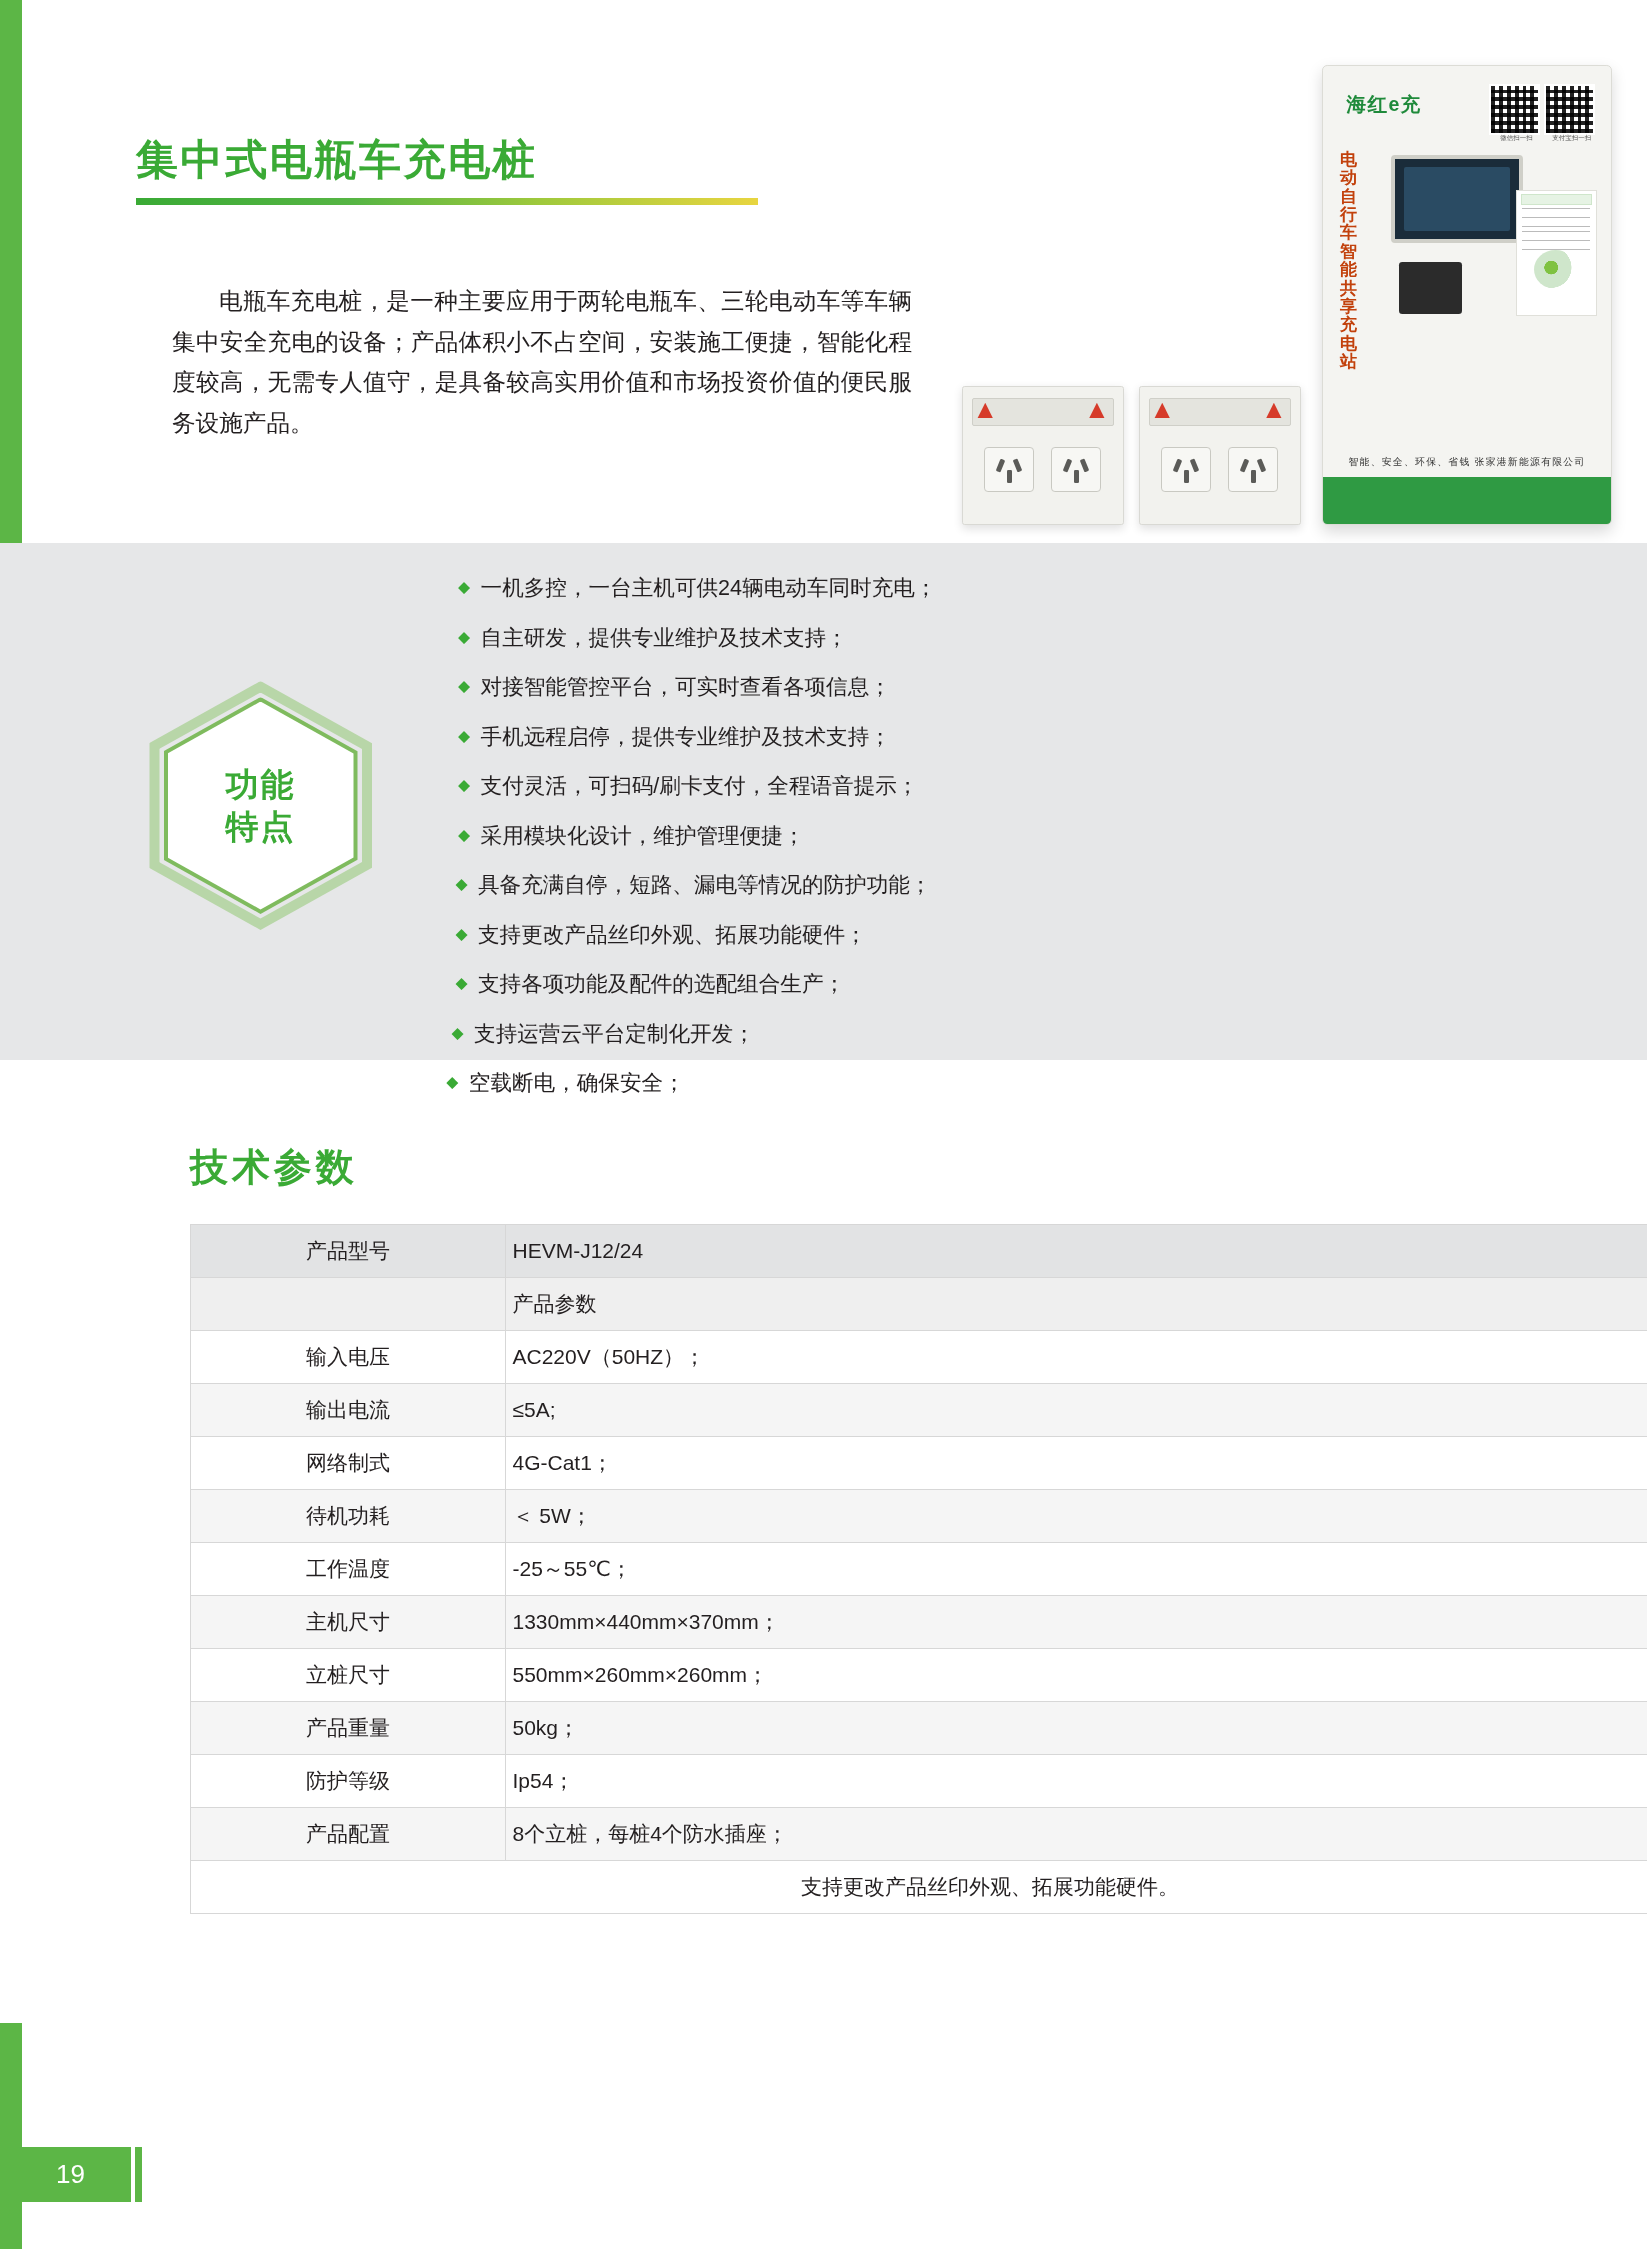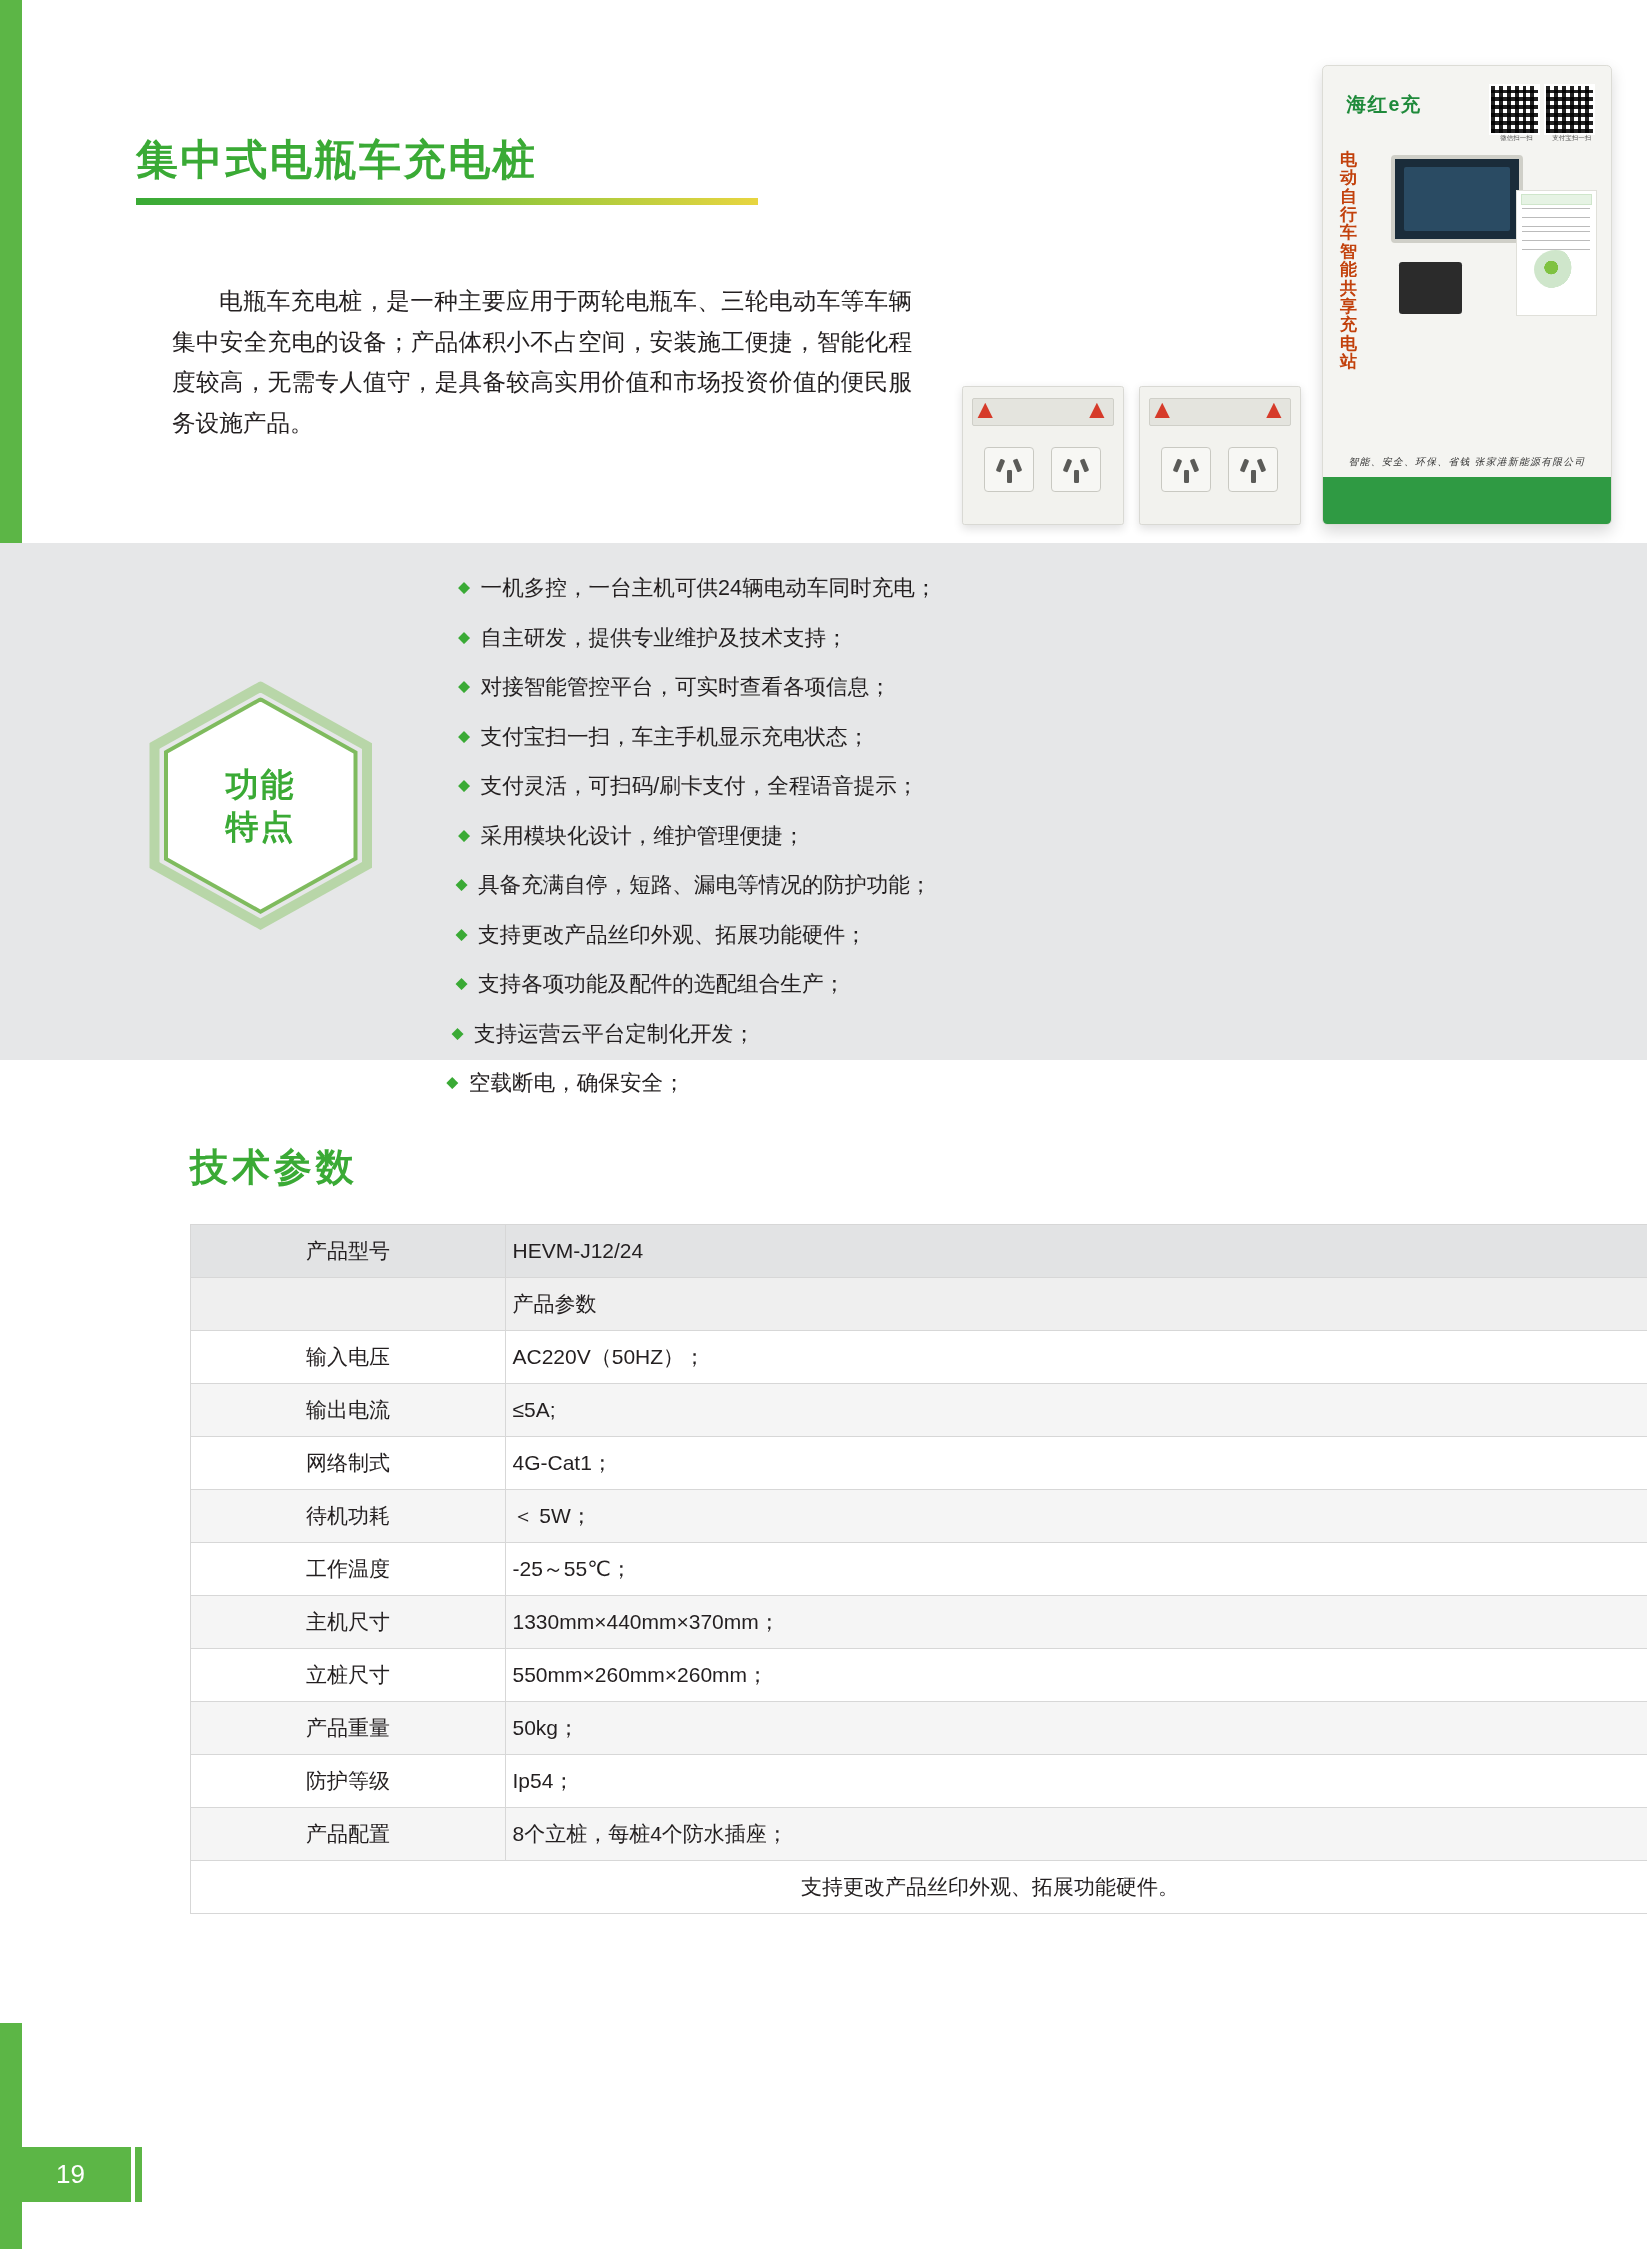--- a/index.html
+++ b/index.html
@@ -242,21 +242,20 @@
     height: 47px;
     background: #2f9a43;
   }
   .station .footer-text {
     position: absolute;
     left: 0; right: 0; bottom: 55px;
     text-align: center;
     font-size: 9.8px;
     color: #333;
     letter-spacing: 1.3px;
-    font-style: italic;
   }
 
   
   .features-band {
     position: absolute;
     left: 0;
     top: 543px;
     width: 1647px;
     height: 517px;
     background: #e6e7e8;
@@ -474,21 +473,21 @@
   <div class="feature-item indent-1">
     <span class="bullet">◆</span>
     <span>自主研发，提供专业维护及技术支持；</span>
   </div>
   <div class="feature-item indent-1">
     <span class="bullet">◆</span>
     <span>对接智能管控平台，可实时查看各项信息；</span>
   </div>
   <div class="feature-item indent-1">
     <span class="bullet">◆</span>
-    <span>支付宝扫一扫，车主手机显示充电状态；</span>
+    <span>手机远程启停，提供专业维护及技术支持；</span>
   </div>
   <div class="feature-item indent-1">
     <span class="bullet">◆</span>
     <span>支付灵活，可扫码/刷卡支付，全程语音提示；</span>
   </div>
   <div class="feature-item indent-1">
     <span class="bullet">◆</span>
     <span>采用模块化设计，维护管理便捷；</span>
   </div>
   <div class="feature-item indent-2">

